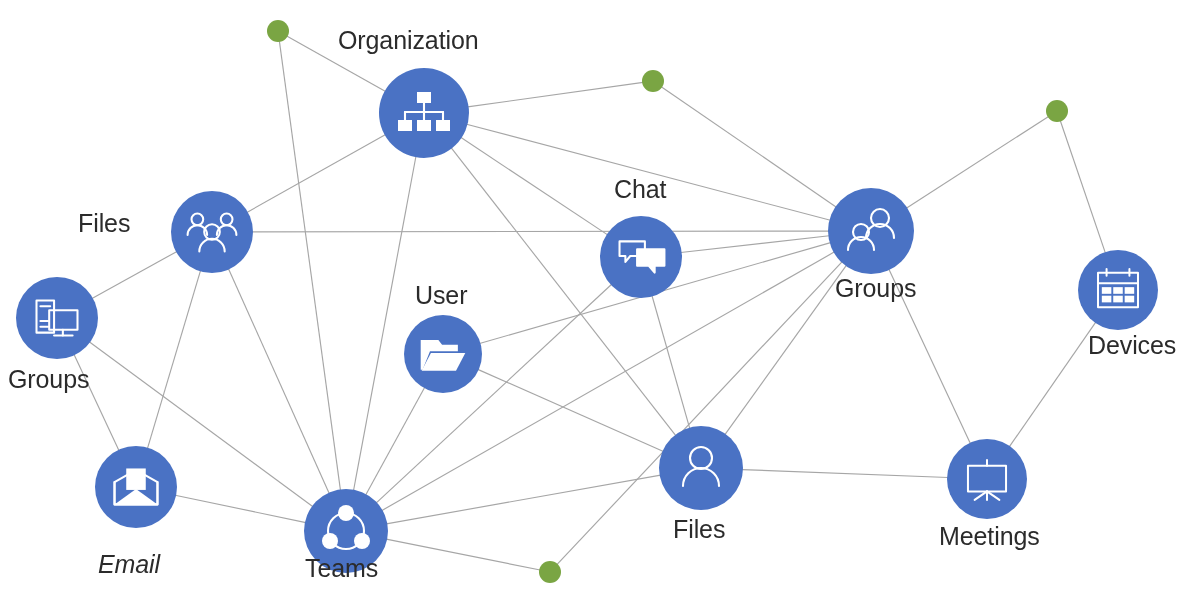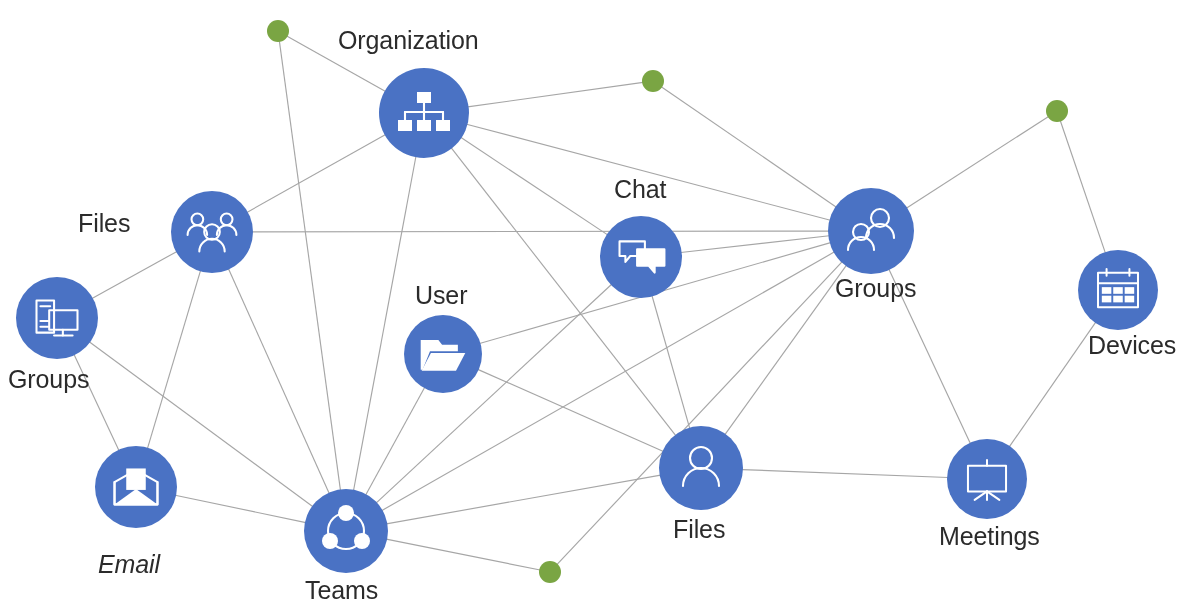--- a/index.html
+++ b/index.html
@@ -245,21 +245,21 @@
           <use xlink:href="#icon-calendar-icon" transform="scale(0.952)"></use>
         </g>
       </g>
   </svg>
 
   <div id="label-layer">
       <div class="node-label" style="left: 338px; top: 28px;">Organization</div>
       <div class="node-label" style="left: 78px; top: 211px;">Files</div>
       <div class="node-label" style="left: 8px; top: 367px;">Groups</div>
       <div class="node-label" style="left: 98px; top: 552px; font-style: italic;">Email</div>
-      <div class="node-label" style="left: 305px; top: 578px;">Teams</div>
+      <div class="node-label" style="left: 305px; top: 556px;">Teams</div>
       <div class="node-label" style="left: 415px; top: 283px;">User</div>
       <div class="node-label" style="left: 614px; top: 177px;">Chat</div>
       <div class="node-label" style="left: 673px; top: 517px;">Files</div>
       <div class="node-label" style="left: 835px; top: 276px;">Groups</div>
       <div class="node-label" style="left: 939px; top: 524px; text-align: right;">Meetings</div>
       <div class="node-label" style="left: 1088px; top: 333px;">Devices</div>
     </div>
 
 </div>
 

